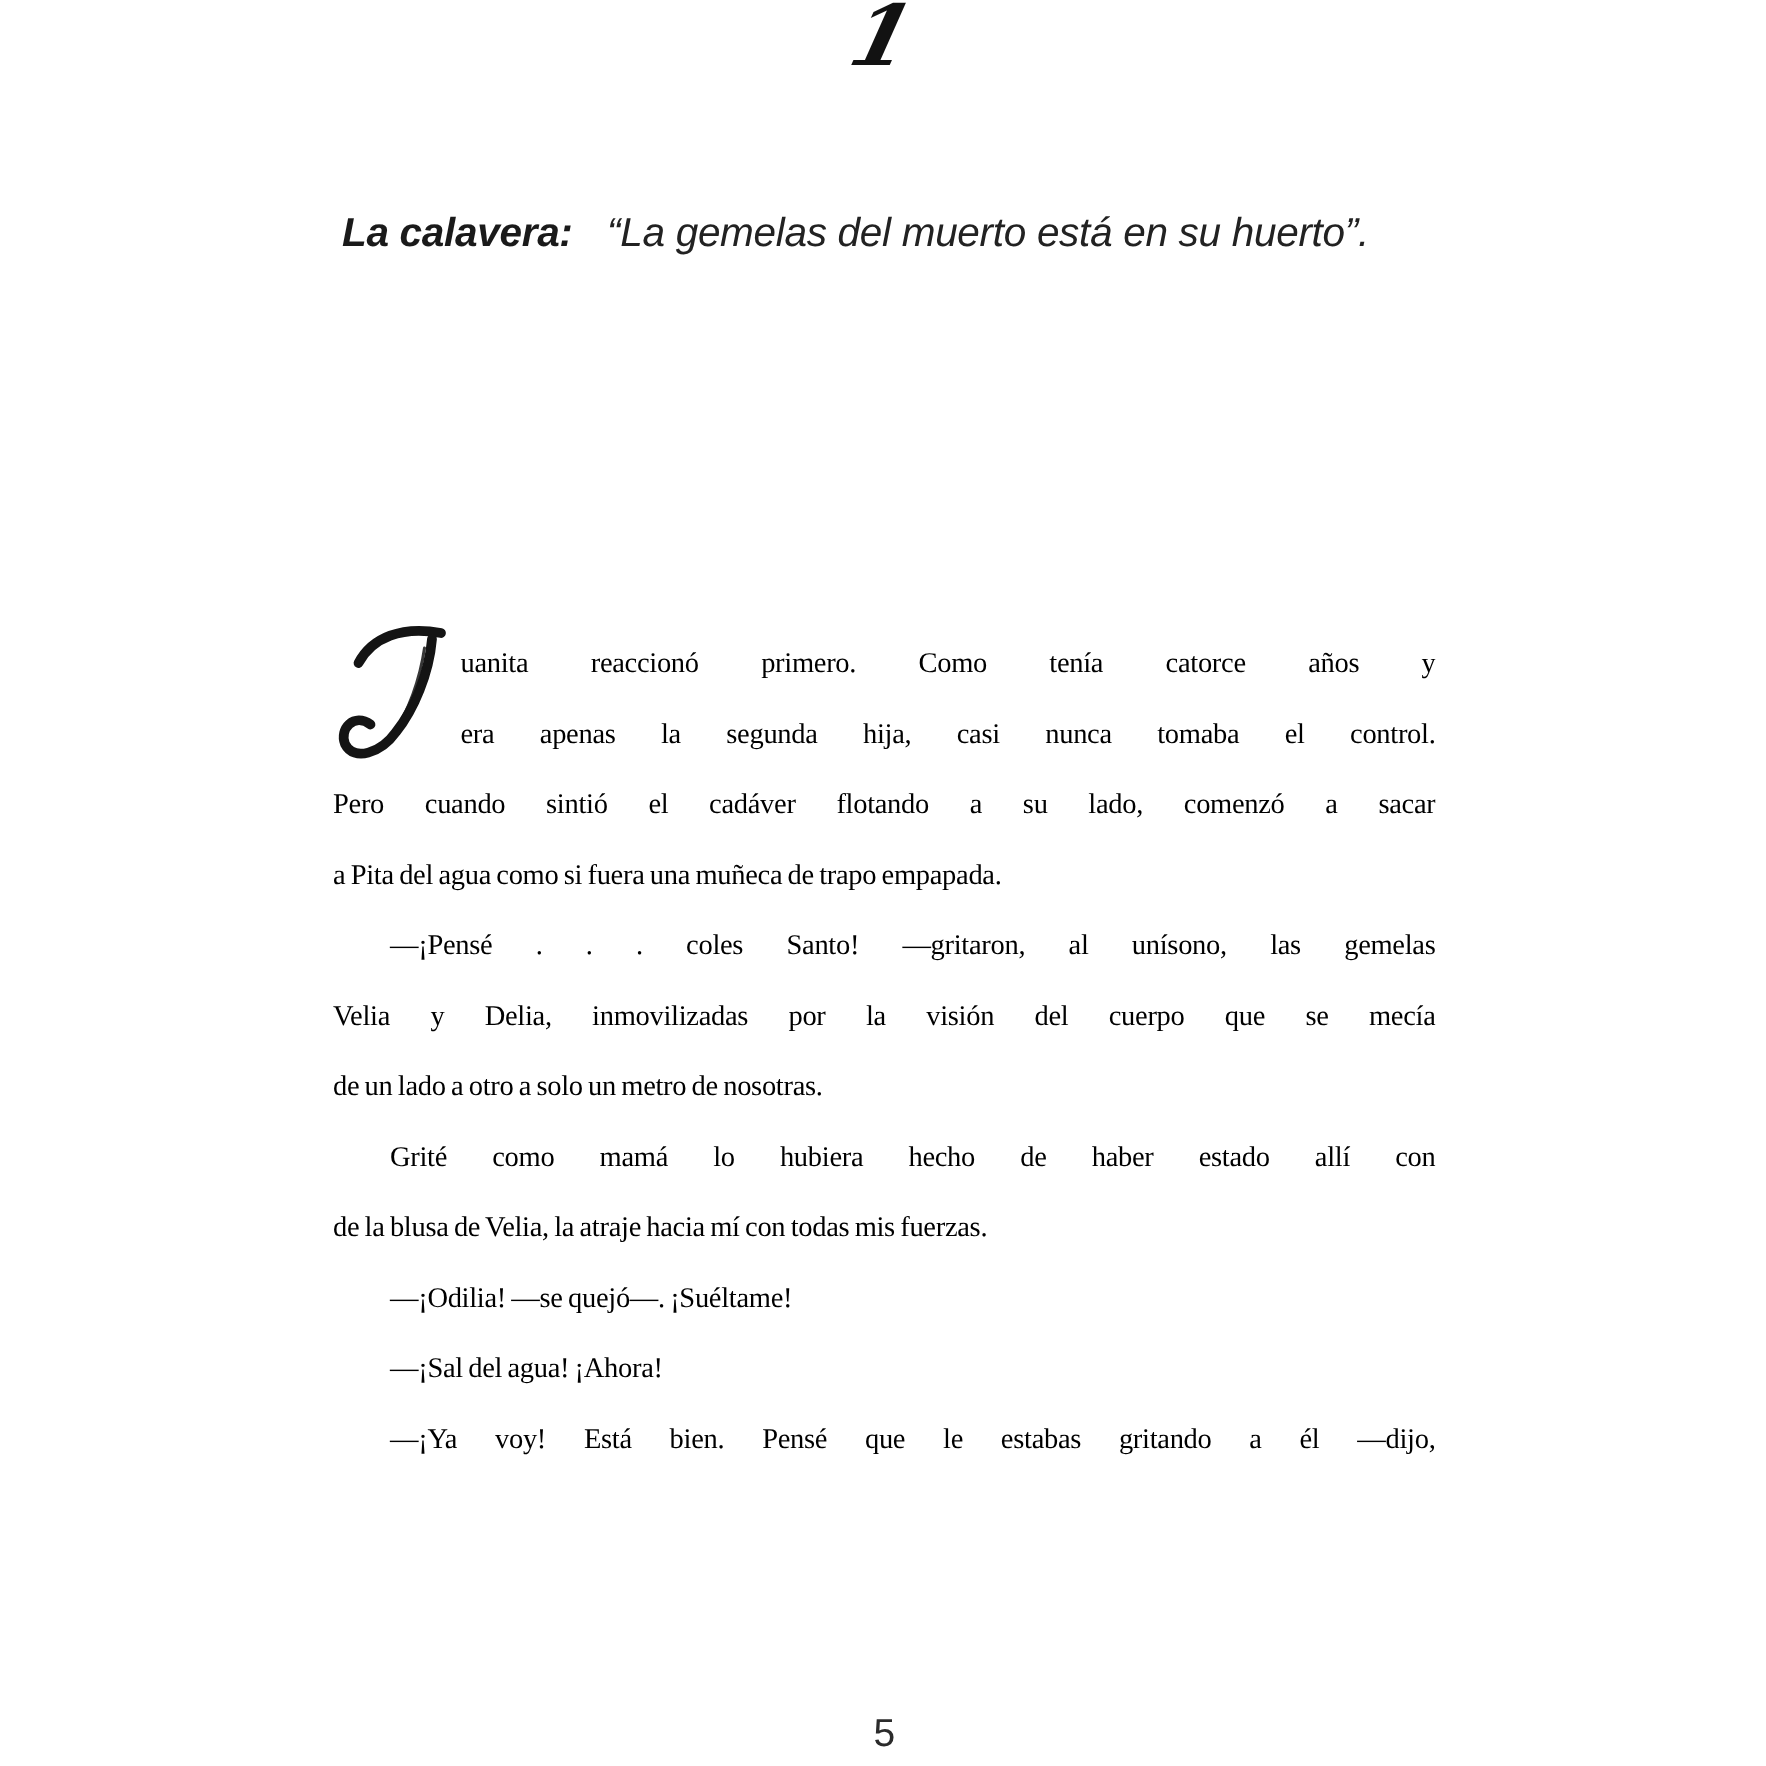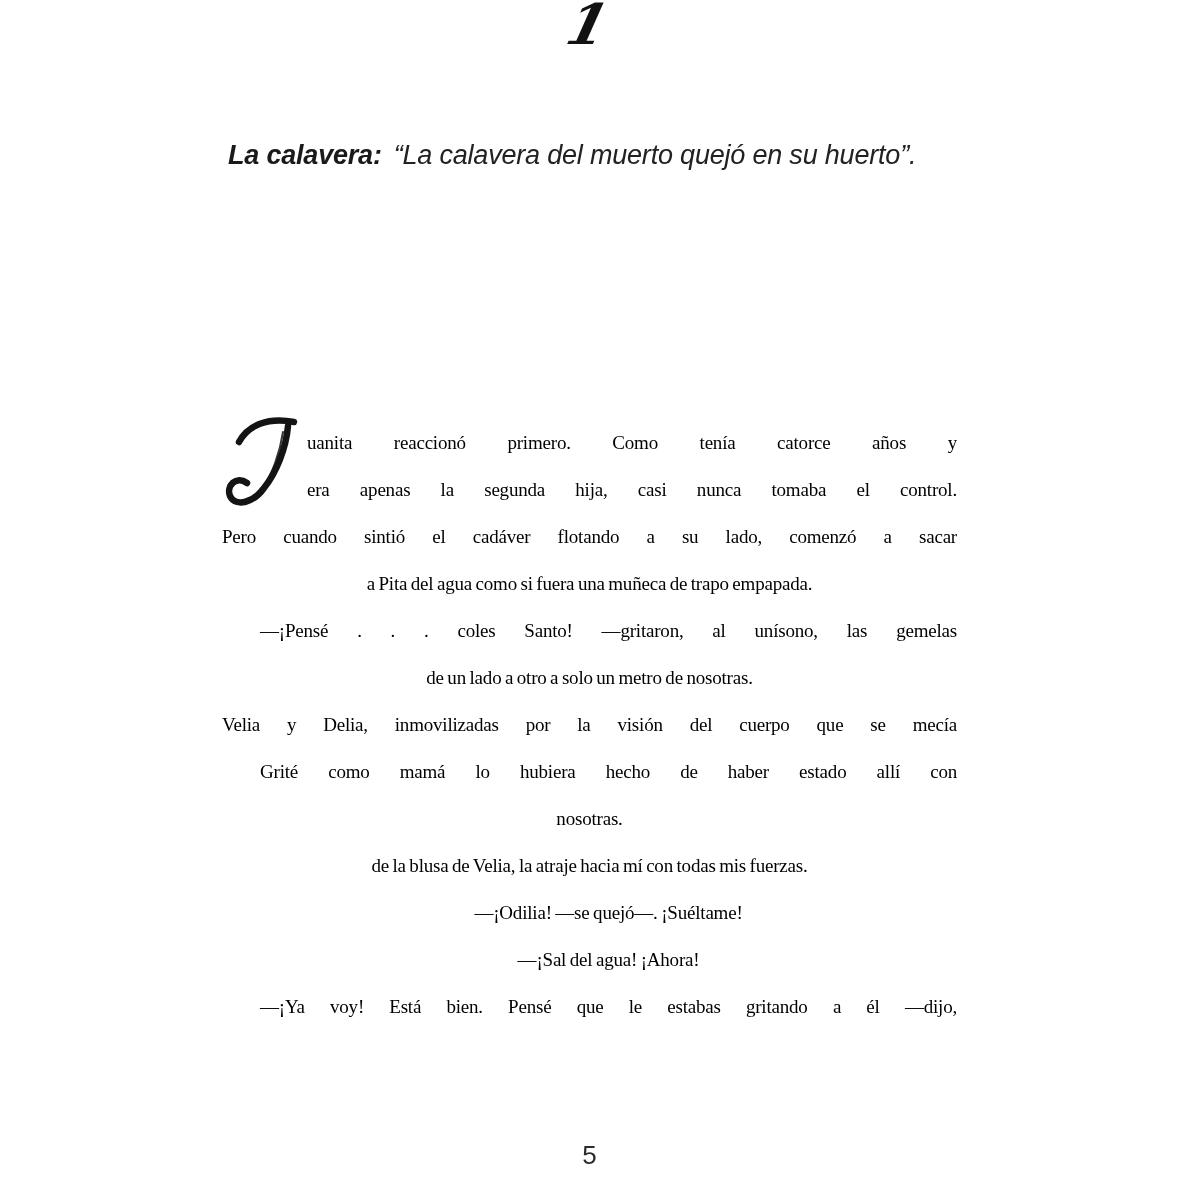--- a/index.html
+++ b/index.html
@@ -35,21 +35,21 @@
     margin: 0;
     font-family: "Liberation Sans", sans-serif;
     font-style: italic;
     font-size: 27px;
     letter-spacing: -0.2px;
     color: #222222;
     white-space: nowrap;
   }
   .epi-label {
     font-weight: bold;
-    margin-right: 12px;
+    margin-right: 23px;
     color: #1a1a1a;
   }
   .body-text {
     position: absolute;
     left: 222px;
     top: 419px;
     width: 735px;
     font-family: Liberation Serif, serif;
     font-size: 19px;
     letter-spacing: -0.2px;
@@ -60,21 +60,20 @@
     position: absolute;
     left: 2px;
     top: -4px;
     width: 76px;
     height: 94px;
   }
   .line {
     height: 47px;
     line-height: 47px;
     overflow: hidden;
-    text-align: center;
   }
   .line.just {
     text-align: justify;
     text-align-last: justify;
   }
   .ind-dropcap { padding-left: 85px; }
   .ind-para { padding-left: 38px; }
   .page-num {
     position: absolute;
     left: 222px;
@@ -87,39 +86,38 @@
   }
 </style>
 </head>
 <body>
 
 <div class="page">
 
   <div class="chapter-num">1</div>
 
   <p class="epigraph">
-    <span class="epi-label">La calavera:</span><span>“La calavera del muerto quejó en su huerto”.</span>
+    <span class="epi-label">La calavera:</span><span>“La gemelas del muerto está en su huerto”.</span>
   </p>
 
   <div class="body-text">
     <svg class="dropcap" viewBox="0 0 76 94" xmlns="http://www.w3.org/2000/svg" aria-label="J">
       <path d="M15 27 C24 10 44 2 70 7" fill="none" stroke="#141414" stroke-width="6.5" stroke-linecap="round"></path>
       <path d="M64 11 C62 34 52 58 40 73 C30 87 12 93 6 81 C2 71 12 60 23 68" fill="none" stroke="#141414" stroke-width="6.5" stroke-linecap="round"></path>
       <path d="M59 17 C56 38 48 60 38 74" fill="none" stroke="#141414" stroke-width="2" stroke-linecap="round" opacity="0.85"></path>
     </svg>
     <div>
         <div class="line just ind-dropcap">uanita reaccionó primero. Como tenía catorce años y</div>
         <div class="line just ind-dropcap">era apenas la segunda hija, casi nunca tomaba el control.</div>
         <div class="line just">Pero cuando sintió el cadáver flotando a su lado, comenzó a sacar</div>
         <div class="line">a Pita del agua como si fuera una muñeca de trapo empapada.</div>
         <div class="line just ind-para">—¡Pensé . . . coles Santo! —gritaron, al unísono, las gemelas</div>
+        <div class="line just">Velia y Delia, inmovilizadas por la visión del cuerpo que se mecía</div>
         <div class="line">de un lado a otro a solo un metro de nosotras.</div>
-        <div class="line just">Velia y Delia, inmovilizadas por la visión del cuerpo que se mecía</div>
         <div class="line just ind-para">Grité como mamá lo hubiera hecho de haber estado allí con</div>
-        <div class="line">nosotras.</div>
         <div class="line">de la blusa de Velia, la atraje hacia mí con todas mis fuerzas.</div>
         <div class="line ind-para">—¡Odilia! —se quejó—. ¡Suéltame!</div>
         <div class="line ind-para">—¡Sal del agua! ¡Ahora!</div>
         <div class="line just ind-para">—¡Ya voy! Está bien. Pensé que le estabas gritando a él —dijo,</div>
       </div>
   </div>
 
   <div class="page-num">5</div>
 
 </div>

